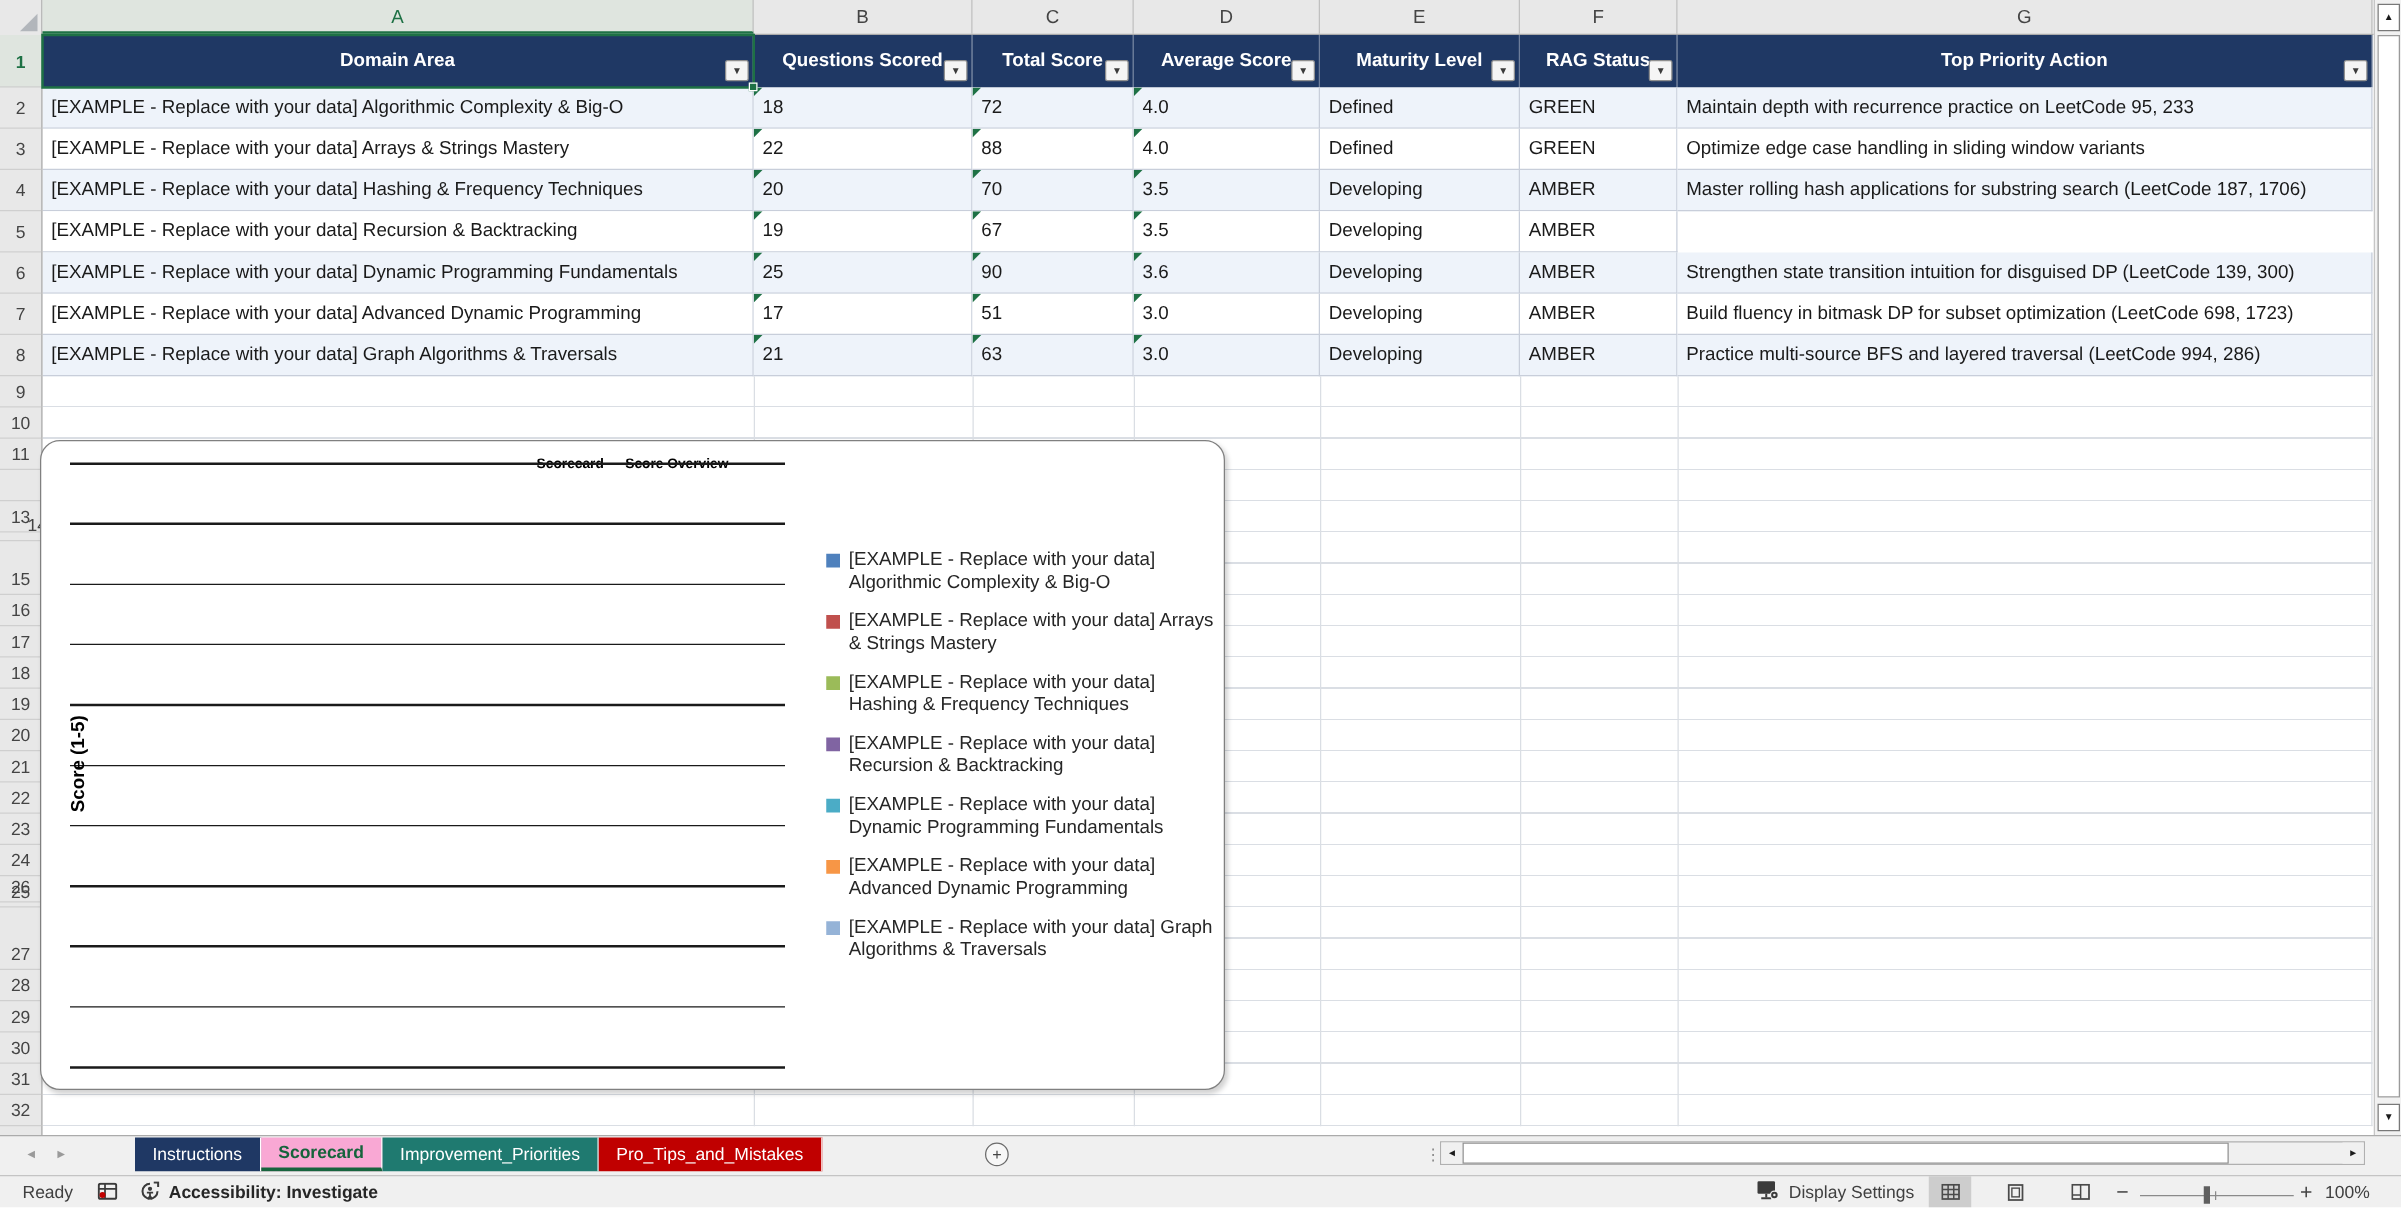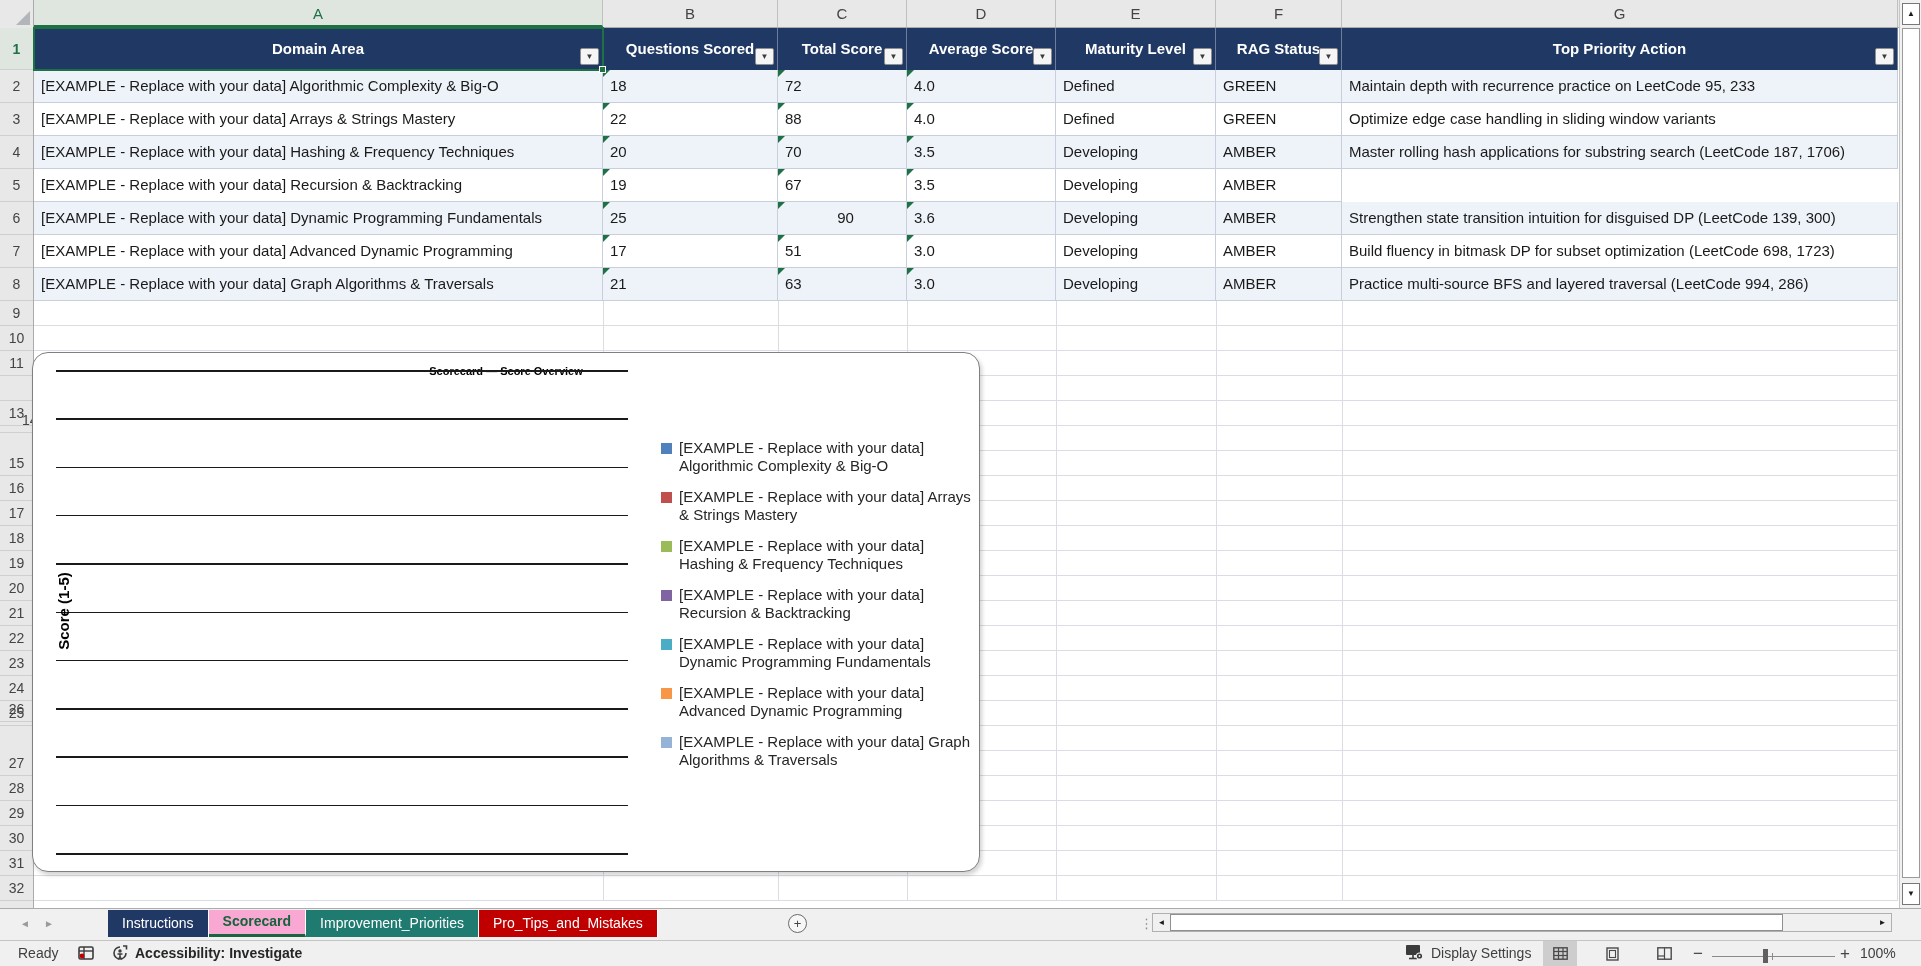--- a/index.html
+++ b/index.html
@@ -149,21 +149,21 @@
       <div class="cell band" style="left: 1216px; width: 126px; top: 136px; height: 33px; line-height: 32px;">AMBER</div>
       <div class="cell band" style="left: 1342px; width: 556px; top: 136px; height: 33px; line-height: 32px;">Master rolling hash applications for substring search (LeetCode 187, 1706)</div>
       <div class="cell" style="left: 34px; width: 569px; top: 169px; height: 33px; line-height: 32px;">[EXAMPLE - Replace with your data] Recursion &amp; Backtracking</div>
       <div class="cell" style="left: 603px; width: 175px; top: 169px; height: 33px; line-height: 32px;">19<div class="err-tri"></div></div>
       <div class="cell" style="left: 778px; width: 129px; top: 169px; height: 33px; line-height: 32px;">67<div class="err-tri"></div></div>
       <div class="cell" style="left: 907px; width: 149px; top: 169px; height: 33px; line-height: 32px;">3.5<div class="err-tri"></div></div>
       <div class="cell" style="left: 1056px; width: 160px; top: 169px; height: 33px; line-height: 32px;">Developing</div>
       <div class="cell" style="left: 1216px; width: 126px; top: 169px; height: 33px; line-height: 32px;">AMBER</div>
       <div class="cell band" style="left: 34px; width: 569px; top: 202px; height: 33px; line-height: 32px;">[EXAMPLE - Replace with your data] Dynamic Programming Fundamentals</div>
       <div class="cell band" style="left: 603px; width: 175px; top: 202px; height: 33px; line-height: 32px;">25<div class="err-tri"></div></div>
-      <div class="cell band" style="left: 778px; width: 129px; top: 202px; height: 33px; line-height: 32px; text-align: center;">90<div class="err-tri"></div></div>
+      <div class="cell band" style="left: 778px; width: 129px; top: 202px; height: 33px; line-height: 32px;">90<div class="err-tri"></div></div>
       <div class="cell band" style="left: 907px; width: 149px; top: 202px; height: 33px; line-height: 32px;">3.6<div class="err-tri"></div></div>
       <div class="cell band" style="left: 1056px; width: 160px; top: 202px; height: 33px; line-height: 32px;">Developing</div>
       <div class="cell band" style="left: 1216px; width: 126px; top: 202px; height: 33px; line-height: 32px;">AMBER</div>
       <div class="cell band" style="left: 1342px; width: 556px; top: 202px; height: 33px; line-height: 32px;">Strengthen state transition intuition for disguised DP (LeetCode 139, 300)</div>
       <div class="cell" style="left: 34px; width: 569px; top: 235px; height: 33px; line-height: 32px;">[EXAMPLE - Replace with your data] Advanced Dynamic Programming</div>
       <div class="cell" style="left: 603px; width: 175px; top: 235px; height: 33px; line-height: 32px;">17<div class="err-tri"></div></div>
       <div class="cell" style="left: 778px; width: 129px; top: 235px; height: 33px; line-height: 32px;">51<div class="err-tri"></div></div>
       <div class="cell" style="left: 907px; width: 149px; top: 235px; height: 33px; line-height: 32px;">3.0<div class="err-tri"></div></div>
       <div class="cell" style="left: 1056px; width: 160px; top: 235px; height: 33px; line-height: 32px;">Developing</div>
       <div class="cell" style="left: 1216px; width: 126px; top: 235px; height: 33px; line-height: 32px;">AMBER</div>

